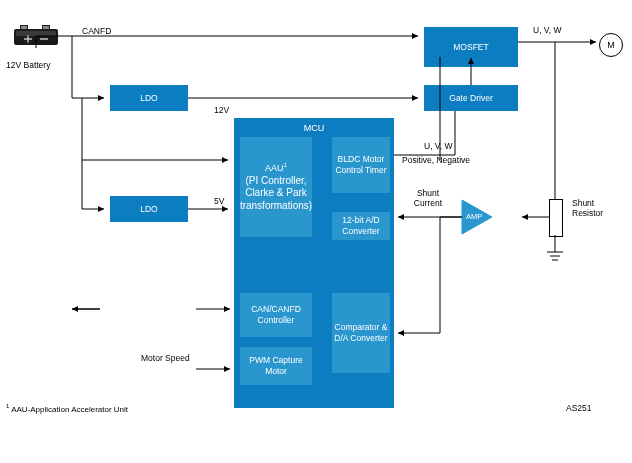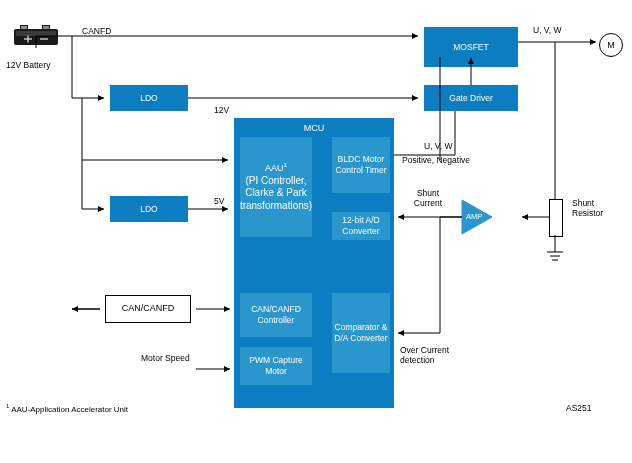--- a/index.html
+++ b/index.html
@@ -140,21 +140,20 @@
     </div>
     <div style="font-size:10px; padding:0 3px; margin-top:1px;">(PI Controller, Clarke &amp; Park transformations)</div>
   </div>
 
   <div class="box inner" style="left:332px; top:137px; width:58px; height:56px;">BLDC Motor Control Timer</div>
   <div class="box inner" style="left:332px; top:212px; width:58px; height:28px;">12-bit A/D Converter</div>
   <div class="box inner" style="left:240px; top:293px; width:72px; height:44px;">CAN/CANFD Controller</div>
   <div class="box inner" style="left:332px; top:293px; width:58px; height:80px;">Comparator &amp; D/A Converter</div>
   <div class="box inner" style="left:240px; top:347px; width:72px; height:38px;">PWM Capture Motor</div>
 
-  <div class="box white" style="left:105px; top:295px; width:86px; height:28px; font-size:9px;">CAN/CANFD</div>
 
   <div class="motor" style="left:599px; top:33px;">M</div>
 
   <div class="shunt" style="left:549px; top:199px; width:12px; height:36px;"></div>
 
   <svg class="arrows">
     <defs>
       <marker id="ah" markerWidth="7" markerHeight="7" refX="6" refY="3" orient="auto" markerUnits="strokeWidth">
         <path d="M0,0 L6,3 L0,6 z" fill="#000000"></path>
       </marker>
@@ -209,21 +208,20 @@
   </svg>
 
   <div class="lbl" style="left:82px; top:26px;">CANFD</div>
   <div class="lbl" style="left:214px; top:77px;margin-top:28px;">12V</div>
   <div class="lbl" style="left:214px; top:196px;">5V</div>
   <div class="lbl" style="left:533px; top:25px;">U, V, W</div>
   <div class="lbl" style="left:424px; top:141px;">U, V, W</div>
   <div class="lbl" style="left:402px; top:155px;">Positive, Negative</div>
   <div class="lbl wrap" style="left:404px; top:188px; width:48px; text-align:center;">Shunt Current</div>
   <div class="lbl wrap" style="left:572px; top:198px; width:48px;">Shunt Resistor</div>
-  <div class="lbl wrap" style="left:400px; top:345px; width:60px;">Over Current detection</div>
   <div class="lbl" style="left:141px; top:353px;">Motor Speed</div>
   <div class="amp-label" style="left:466px; top:212px; color:#ffffff;">AMP</div>
 
   <div class="footnote" style="left:6px; top:403px;">
     <span class="sup">1</span>
     <span>AAU-Application Accelerator Unit</span>
   </div>
 
   <div class="code" style="left:566px; top:403px;">AS251</div>
 

